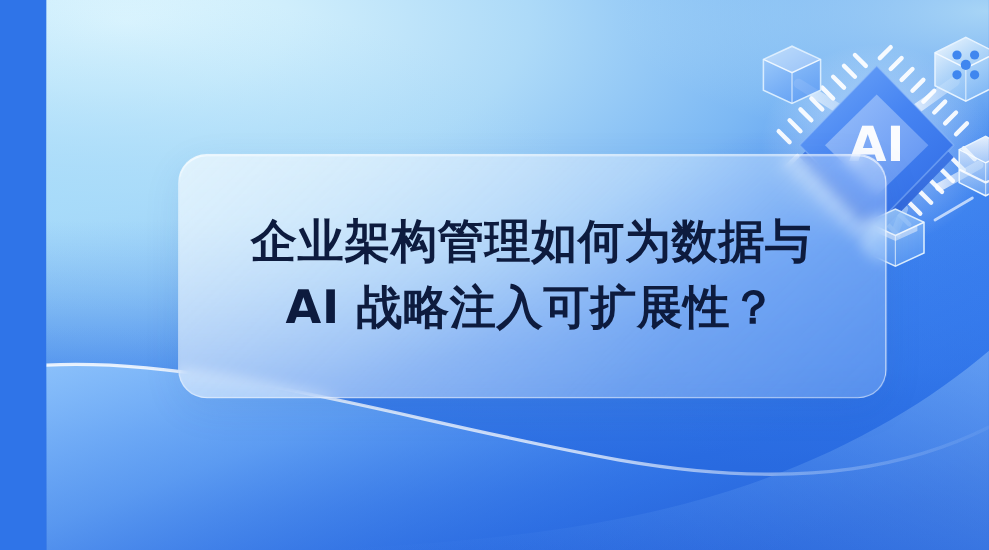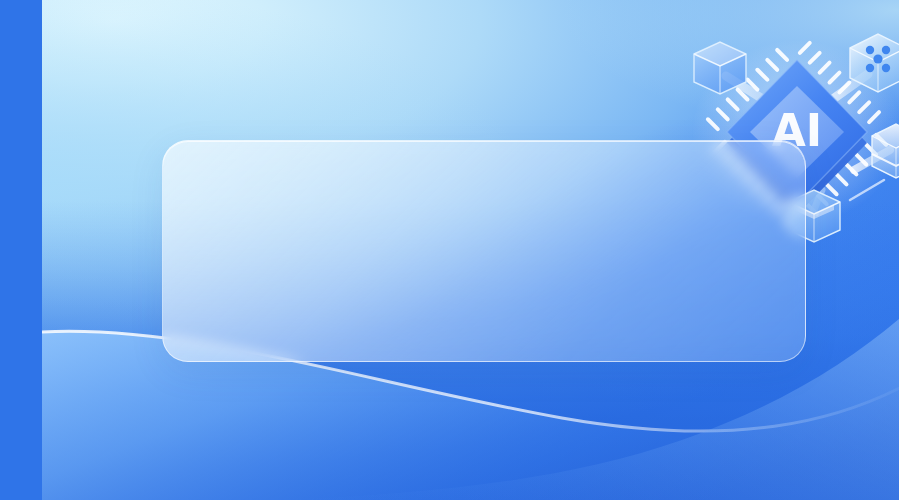--- a/index.html
+++ b/index.html
@@ -220,14 +220,18 @@
       <g>
         <path d="M134,188 L160,176 L186,188 L186,216 L160,228 L134,216 Z" fill="url(#cubeBlue)" stroke="#dceefe" stroke-width="1.4"></path>
         <path d="M134,188 L160,200 L186,188" fill="none" stroke="#edf6ff" stroke-width="1.4"></path>
         <path d="M160,200 L160,228" fill="none" stroke="#edf6ff" stroke-width="1.1" opacity=".7"></path>
         <path d="M140,191 L160,200 L180,191 L180,196 L160,205 L140,196 Z" fill="#ffffff" opacity=".45"></path>
       </g>
     </svg>
   </div>
 
   <div class="card"></div>
+  <div class="card-title">
+    <div class="tline">企业架构管理如何为数据与</div>
+    <div class="tline">AI 战略注入可扩展性？</div>
+  </div>
 
 </div>
 
 </body></html>

